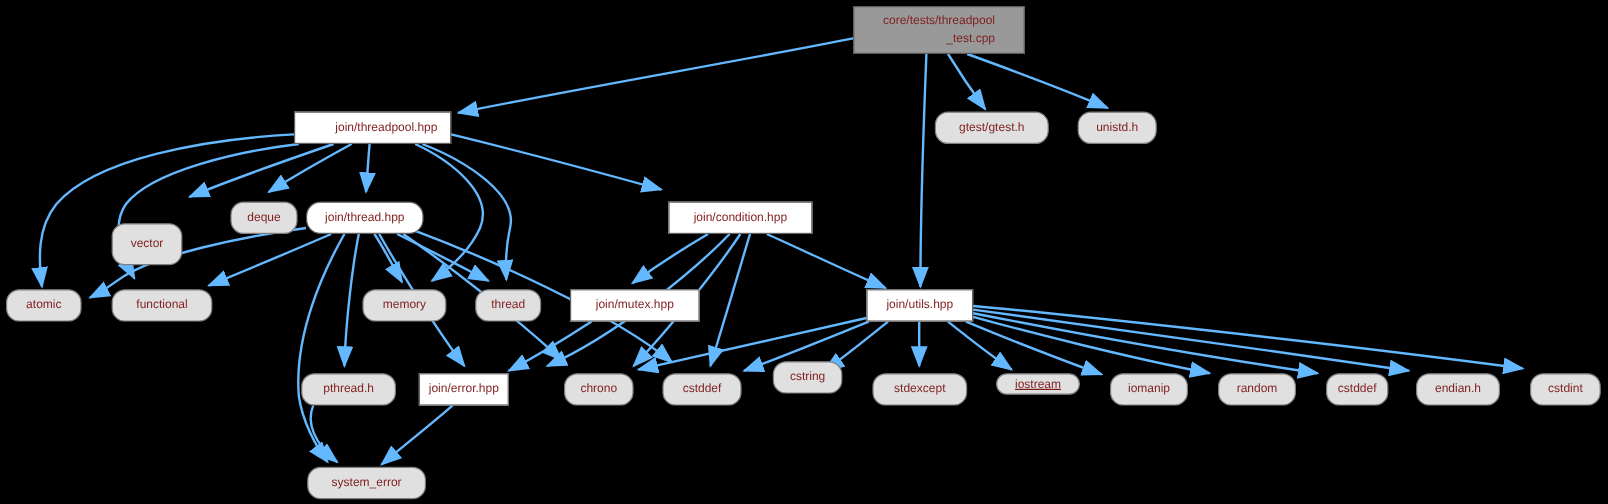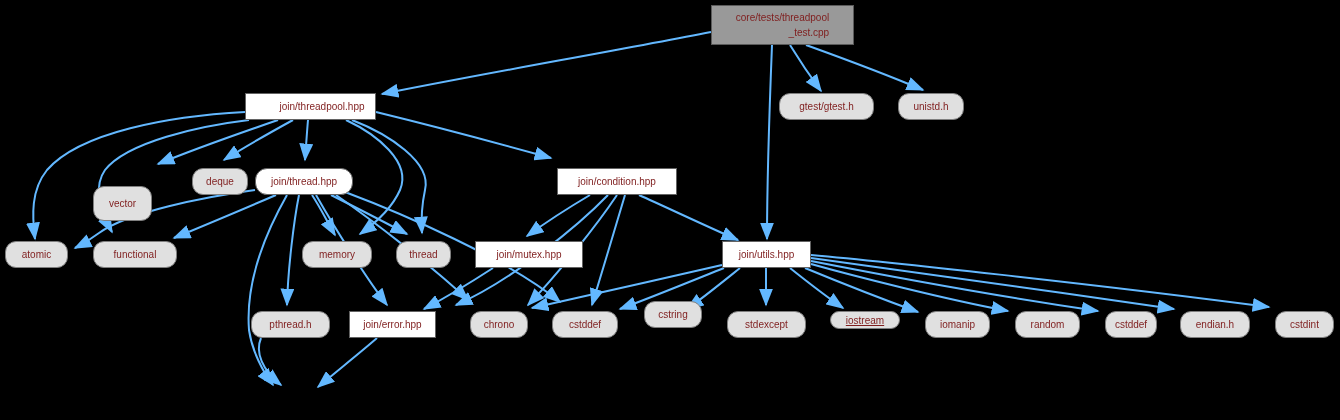--- a/index.html
+++ b/index.html
@@ -110,25 +110,26 @@
       <div class="node fill-light" style="left: 176px; top: 168px; width: 56px; height: 27px; margin-left: 16px;"><span>deque</span></div>
       <div class="node fill-white" style="left: 255px; top: 168px; width: 98px; height: 27px; border-radius: 12px;"><span>join/thread.hpp</span></div>
       <div class="node fill-white" style="left: 557px; top: 168px; width: 120px; height: 27px;"><span>join/condition.hpp</span></div>
       <div class="node fill-light" style="left: 5px; top: 241px; width: 63px; height: 27px;"><span>atomic</span></div>
       <div class="node fill-light" style="left: 93px; top: 241px; width: 84px; height: 27px;"><span>functional</span></div>
       <div class="node fill-light" style="left: 302px; top: 241px; width: 70px; height: 27px;"><span>memory</span></div>
       <div class="node fill-light" style="left: 396px; top: 241px; width: 55px; height: 27px;"><span>thread</span></div>
       <div class="node fill-white" style="left: 722px; top: 241px; width: 89px; height: 27px;"><span>join/utils.hpp</span></div>
       <div class="node fill-white" style="left: 475px; top: 241px; width: 108px; height: 27px;"><span>join/mutex.hpp</span></div>
       <div class="node fill-light" style="left: 251px; top: 311px; width: 79px; height: 27px;"><span>pthread.h</span></div>
-      <div class="node fill-white" style="left: 349px; top: 311px; width: 87px; height: 27px;"><span>join/error.hpp</span></div>
+      <div class="node fill-white" style="left: 349px; top: 311px; width: 75px; height: 27px;"><span>join/error.hpp</span></div>
       <div class="node fill-light" style="left: 470px; top: 311px; width: 58px; height: 27px;"><span>chrono</span></div>
       <div class="node fill-light" style="left: 552px; top: 311px; width: 66px; height: 27px;"><span>cstddef</span></div>
       <div class="node fill-light" style="left: 644px; top: 301px; width: 58px; height: 27px;"><span>cstring</span></div>
       <div class="node fill-light" style="left: 727px; top: 311px; width: 79px; height: 27px;"><span>stdexcept</span></div>
       <div class="node fill-light" style="left: 830px; top: 311px; width: 70px; height: 18px; text-decoration: underline;"><span>iostream</span></div>
       <div class="node fill-light" style="left: 925px; top: 311px; width: 65px; height: 27px;"><span>iomanip</span></div>
       <div class="node fill-light" style="left: 1015px; top: 311px; width: 65px; height: 27px;"><span>random</span></div>
       <div class="node fill-light" style="left: 1105px; top: 311px; width: 52px; height: 27px;"><span>cstddef</span></div>
       <div class="node fill-light" style="left: 1180px; top: 311px; width: 70px; height: 27px;"><span>endian.h</span></div>
       <div class="node fill-light" style="left: 1275px; top: 311px; width: 59px; height: 27px;"><span>cstdint</span></div>
+      <div class="node fill-light" style="left: 256px; top: 389px; width: 99px; height: 27px;"><span>system_error</span></div>
     </div>
 </div>
 
 </body></html>

